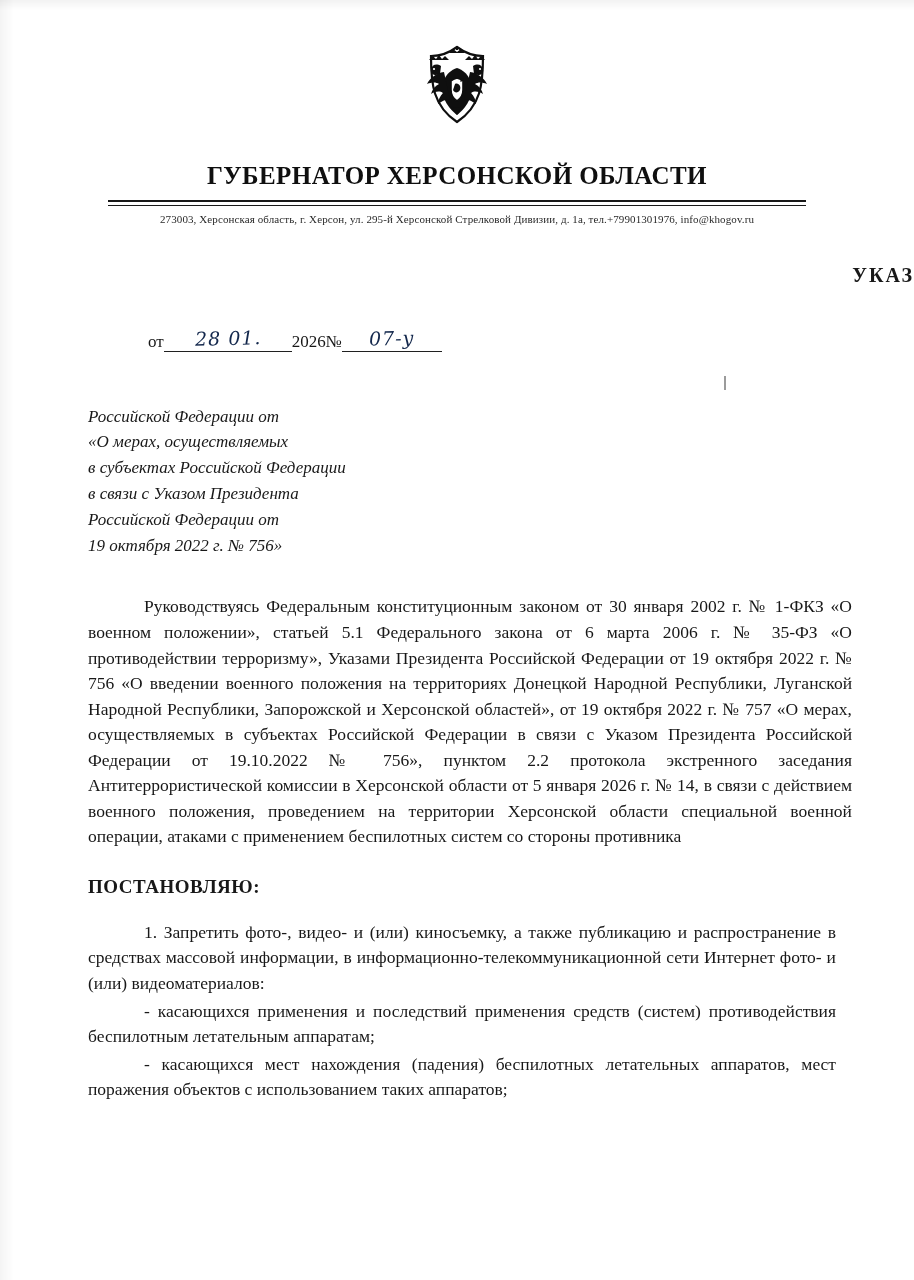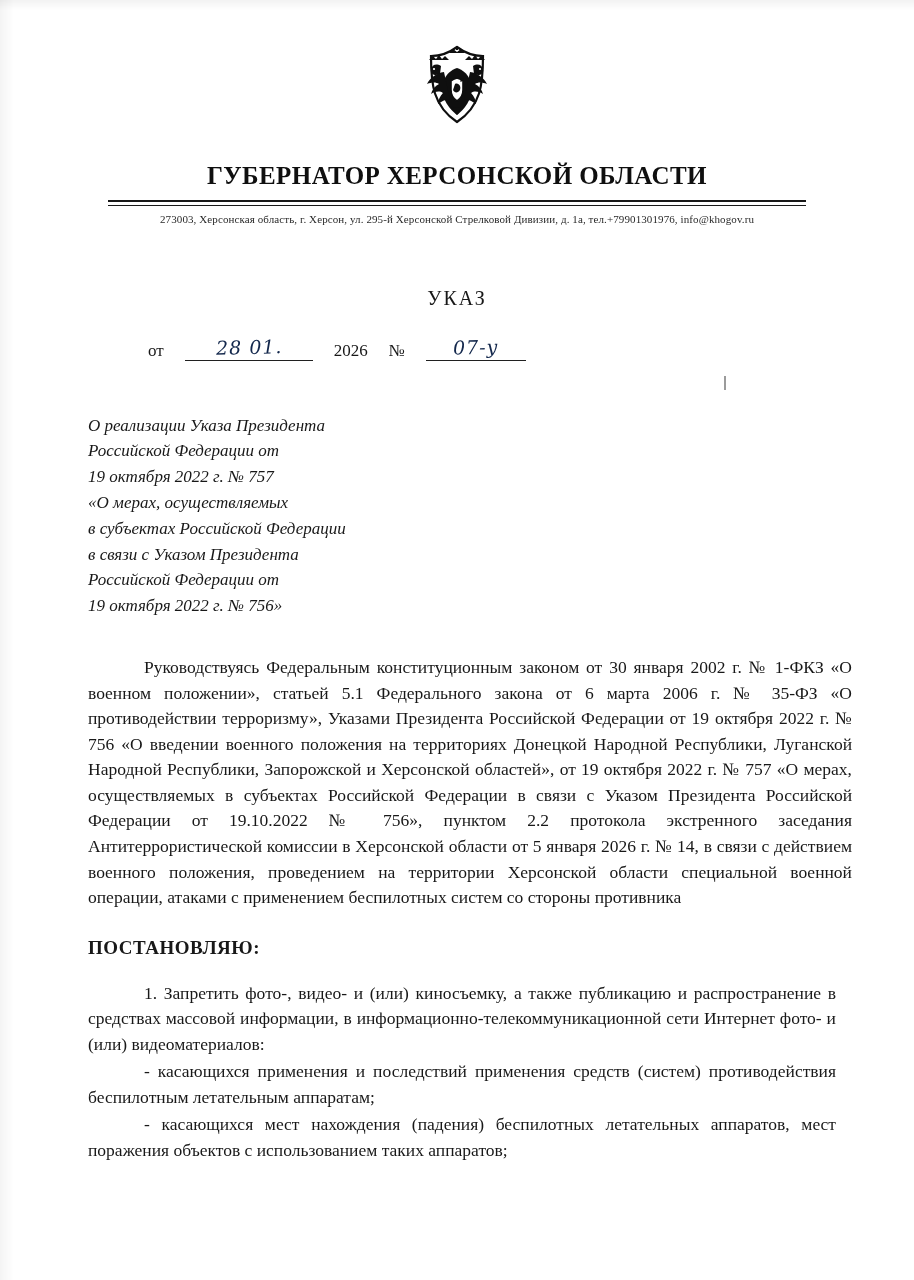--- a/index.html
+++ b/index.html
@@ -56,35 +56,35 @@
   .org-contacts {
     text-align: center;
     font-size: 11px;
     margin-top: 7px;
     color: #2b2b2b;
     letter-spacing: 0.1px;
   }
 
   
   .doc-type {
-    text-align: center;
-    font-weight: normal;
+    text-align: right;
+    font-weight: bold;
     font-size: 20px;
     letter-spacing: 2px;
-    margin-top: 62px;
+    margin-top: 39px;
   }
 
   
   .date-line {
-    margin-top: 26px;
+    margin-top: 40px;
     padding-left: 148px;
     font-size: 17px;
     display: flex;
     align-items: flex-end;
-    gap: 21px;
+    gap: 0;
   }
   .date-line .lbl { font-size: 17px; }
   .hand {
     font-family: "DejaVu Serif", serif;
     font-style: italic;
     font-size: 19px;
     color: #15294d;
     letter-spacing: 1px;
     transform: rotate(-1.5deg);
     display: inline-block;
@@ -213,23 +213,21 @@
 
   <div class="date-line">
     <span class="lbl">от</span>
     <span class="blank-underline"><span class="hand">28 01.</span></span>
     <span class="lbl">2026</span>
     <span class="lbl">№</span>
     <span class="blank-underline short"><span class="hand">07-у</span></span>
   </div>
 
   <div class="subject">
-    <div>О  реализации   Указа  Президента</div>
     <div>Российской          Федерации          от</div>
-    <div>19   октября   2022   г.   №   757</div>
     <div>«О        мерах,      осуществляемых</div>
     <div>в субъектах Российской Федерации</div>
     <div>в   связи   с   Указом   Президента</div>
     <div>Российской             Федерации            от</div>
     <div>19 октября 2022 г. № 756»</div>
   </div>
 
   <div class="preamble">Руководствуясь Федеральным конституционным законом от 30 января 2002 г. № 1-ФКЗ «О военном положении», статьей 5.1 Федерального закона от 6 марта 2006 г. № 35-ФЗ «О противодействии терроризму», Указами Президента Российской Федерации от 19 октября 2022 г. № 756 «О введении военного положения на территориях Донецкой Народной Республики, Луганской Народной Республики, Запорожской и Херсонской областей», от 19 октября 2022 г. № 757 «О мерах, осуществляемых в субъектах Российской Федерации в связи с Указом Президента Российской Федерации от 19.10.2022 № 756», пунктом 2.2 протокола экстренного заседания Антитеррористической комиссии в Херсонской области от 5 января 2026 г. № 14, в связи с действием военного положения, проведением на территории Херсонской области специальной военной операции, атаками с применением беспилотных систем со стороны противника</div>
 
   <div class="resolve">ПОСТАНОВЛЯЮ:</div>

